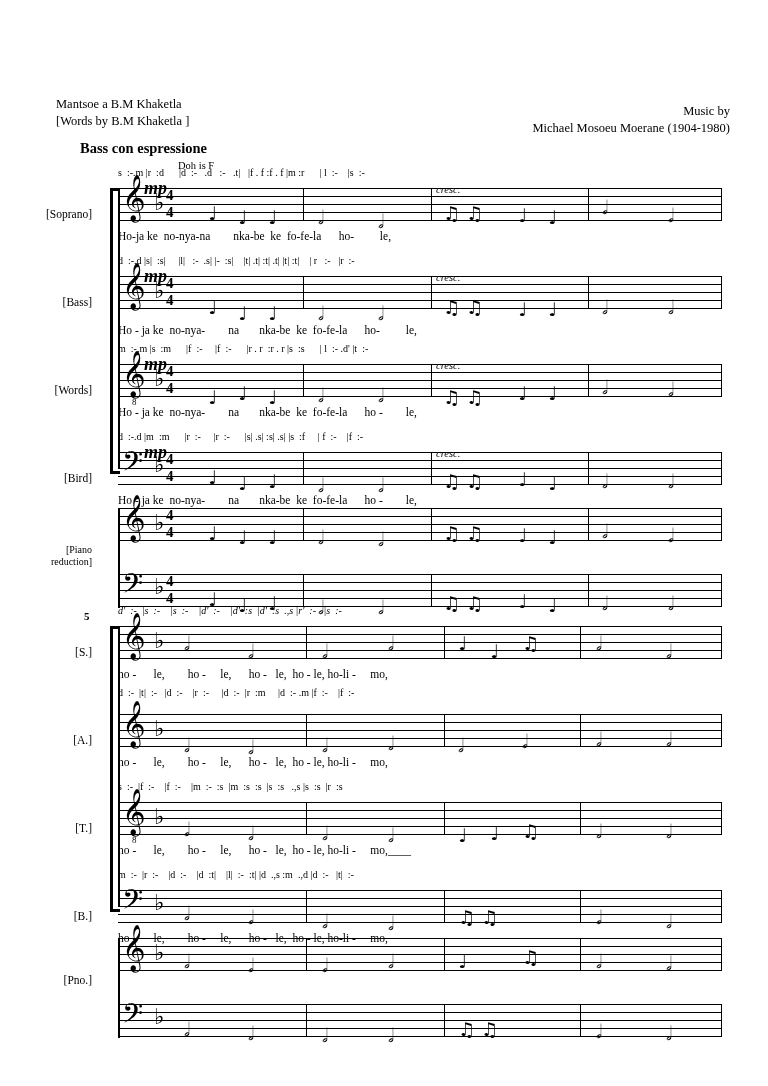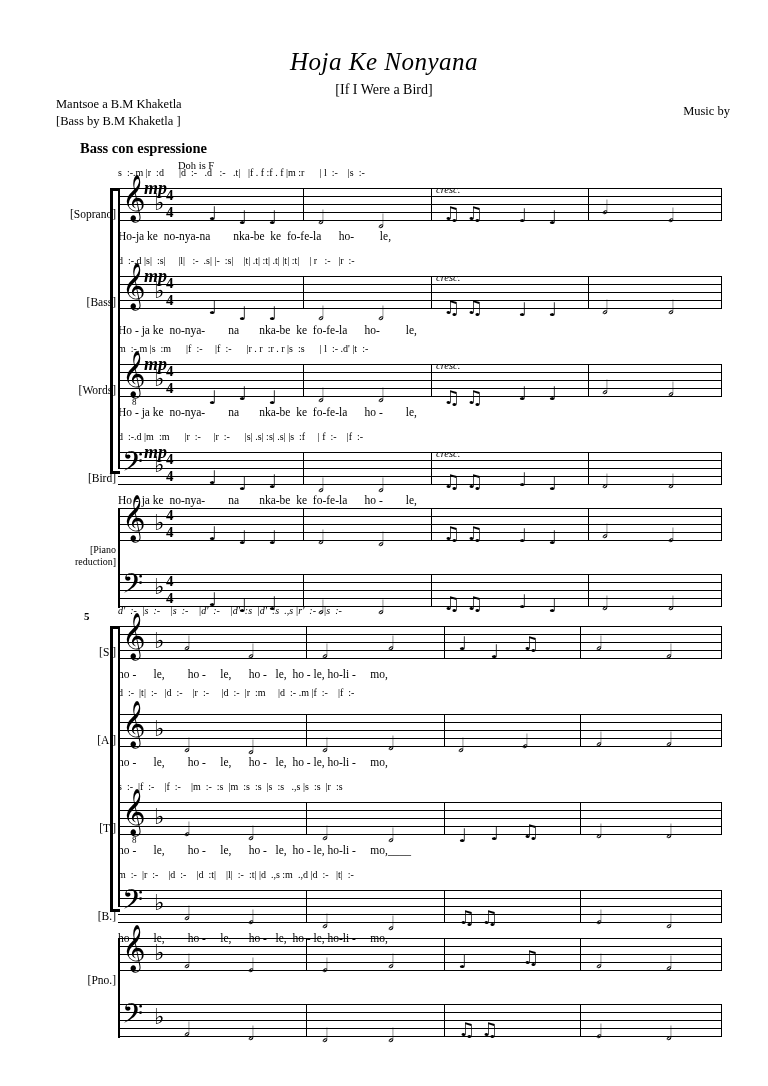--- a/index.html
+++ b/index.html
@@ -146,21 +146,21 @@
     font-size: 22px;
     font-family: "DejaVu Sans", sans-serif;
     line-height: 1;
   }
 
   .vlabel {
     position: absolute;
     font-size: 11.5px;
     text-align: right;
     width: 86px;
-    left: 30px;
+    left: 6px;
   }
   .vlabel.two-line { line-height: 12px; font-size: 10px; }
 
   .dyn {
     position: absolute;
     font-style: italic;
     font-weight: bold;
     font-size: 18px;
   }
   .cresc {
@@ -215,27 +215,26 @@
     width: 768px;
     text-align: center;
     font-size: 12px;
   }
 </style>
 </head>
 <body>
 
 <div class="page">
 
-  <div class="title">Hoja Ke Nonyana</div>
-  <div class="subtitle">[If I Were a Bird]</div>
 
   <div class="credit-left" style="top:96px;">Mantsoe a  B.M Khaketla</div>
-  <div class="credit-left" style="top:113px;">[Bass by B.M Khaketla ]</div>
+  <div class="credit-left" style="top:113px;">[Words by B.M Khaketla ]</div>
 
   <div class="credit-right" style="top:103px;">Music by</div>
+  <div class="credit-right" style="top:120px;">Michael Mosoeu Moerane (1904-1980)</div>
 
   <div class="tempo">Bass  con espressione</div>
   <div class="doh">Doh is F</div>
 
   <div class="system sys1">
 
     <div class="bracket" style="top:18px; height:280px;"></div>
     <div class="brace-line" style="top:18px; height:280px;"></div>
     <div class="brace-line" style="top:338px; height:100px;"></div>
 

